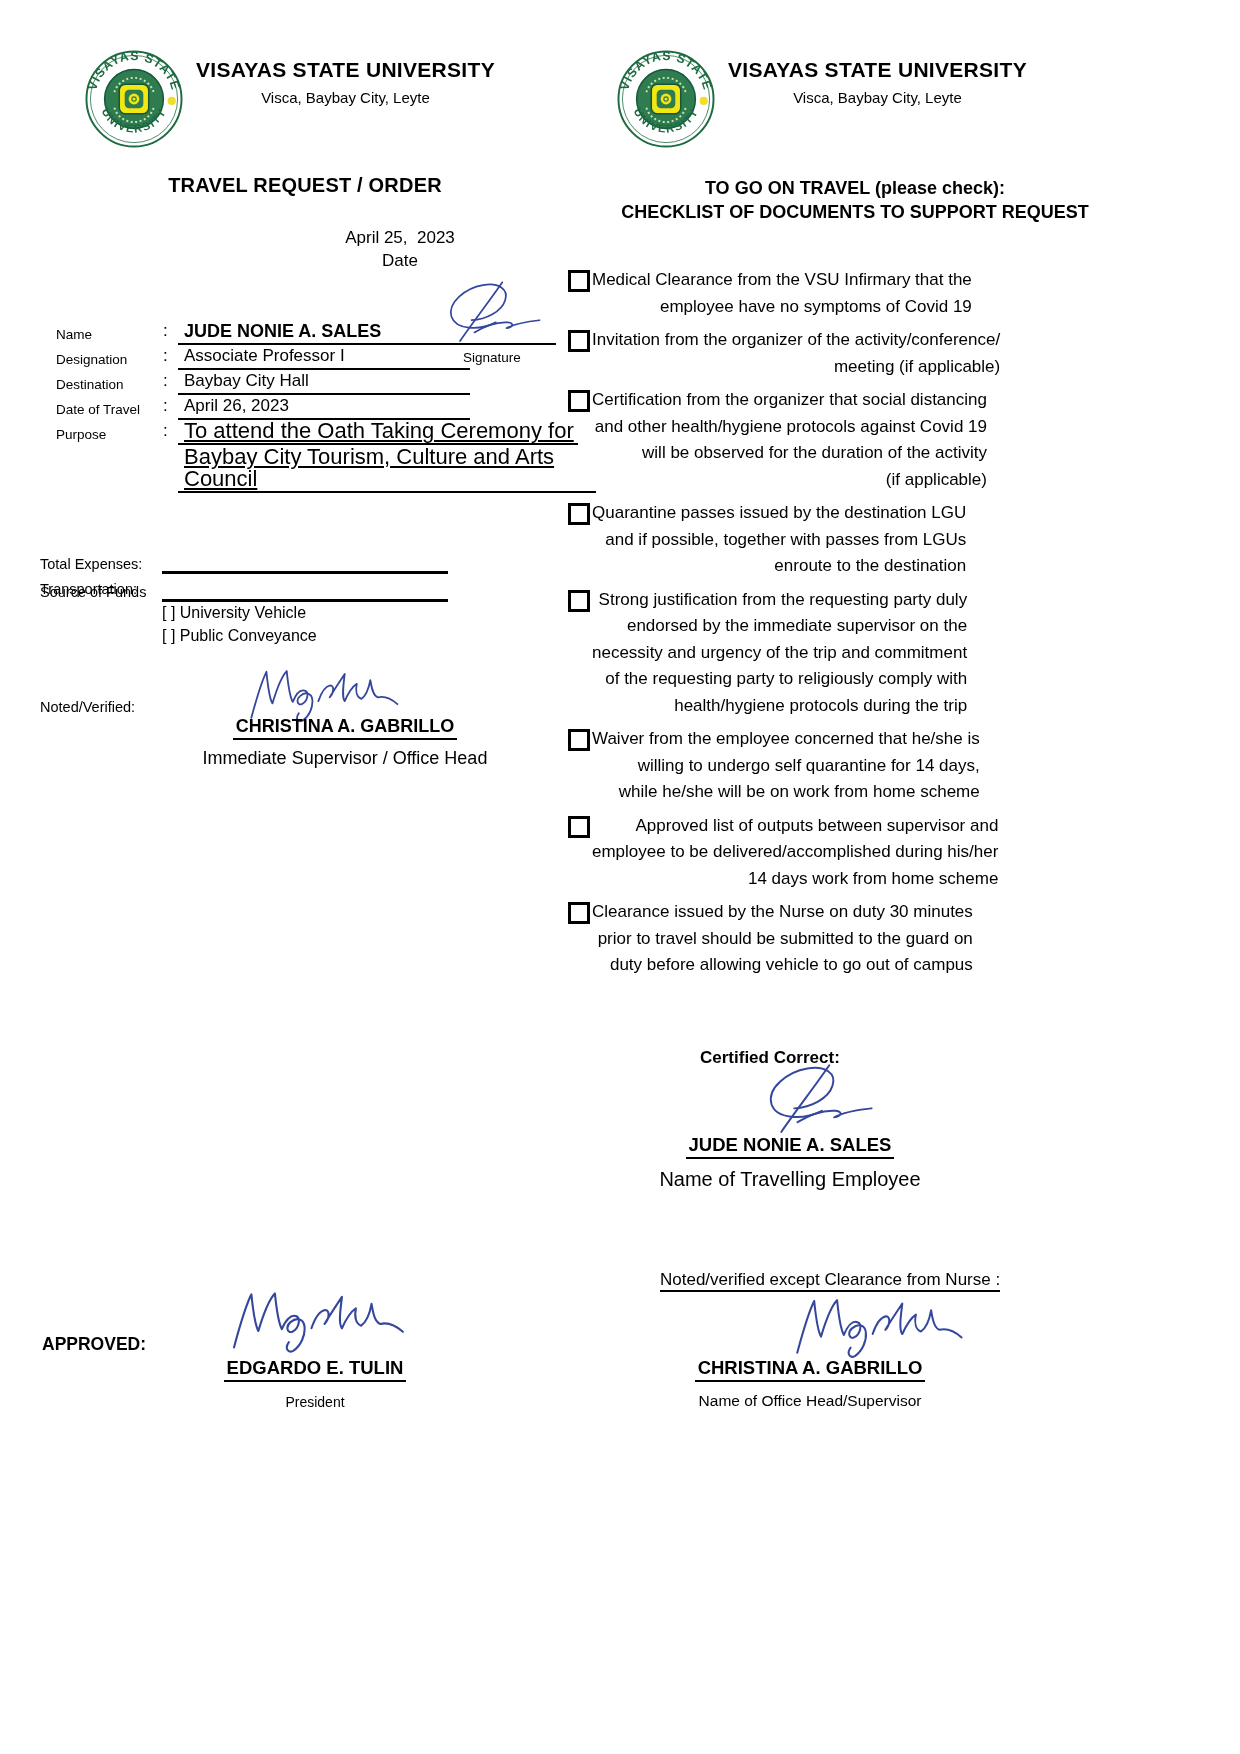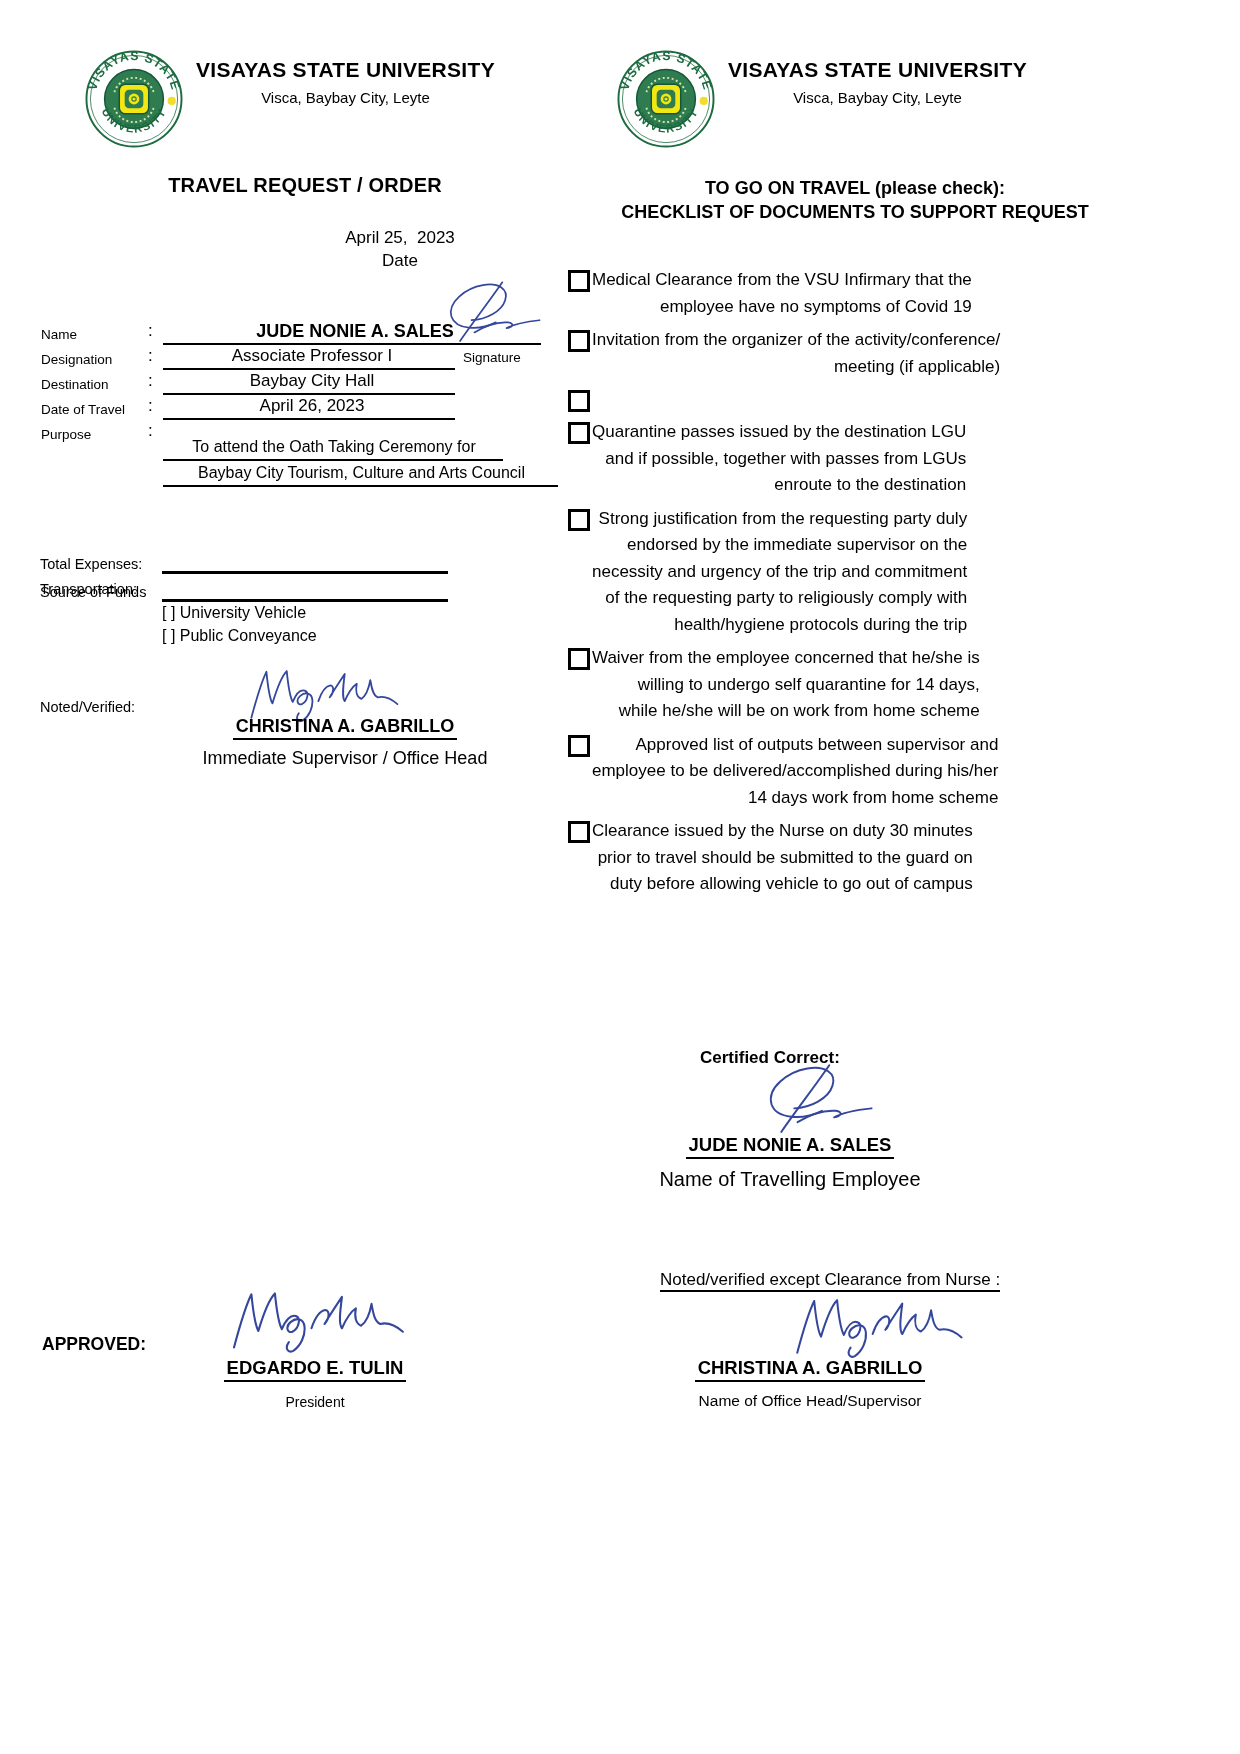--- a/index.html
+++ b/index.html
@@ -16,31 +16,31 @@
   .hdr-text { margin-left:13px; text-align:center; padding-top:8px; }
   .hdr-uni { font-size:21px; font-weight:bold; letter-spacing:.3px; white-space:nowrap; }
   .hdr-addr { font-size:15px; margin-top:7px; }
 
   
   .form-title { font-size:20px; font-weight:bold; text-align:center; letter-spacing:.2px; }
   .date-block { text-align:center; font-size:17px; }
   .date-block .d2 { margin-top:3px; }
   .pre { white-space:pre; }
 
-  .field-row { position:absolute; left:41px; width:540px; height:26px;text-align:center; }
+  .field-row { position:absolute; left:56px; width:540px; height:26px; }
   .f-label { position:absolute; left:0; top:7px; font-size:13.5px; }
   .f-colon { position:absolute; left:107px; top:1px; font-size:17px; }
   .f-value { position:absolute; left:122px; top:0; font-size:17px; line-height:22px;
              border-bottom:2.5px solid #000; padding:0 0 1px 6px; }
   .w-long  { width:378px; }
   .w-med   { width:292px; }
   .name-strong { font-weight:bold; font-size:18px; }
   .sig-caption { font-size:13.5px; }
-  .purpose-line { display:inline-block; font-size:16px; line-height:22px;
-                  border-bottom:2.5px solid #000; padding:16px 4px 1px 6px; }
+  .purpose-line { display:inline-block; font-size:22px; line-height:22px;
+                  border-bottom:2.5px solid #000; padding:0 4px 1px 6px;text-decoration:underline; }
 
   .small-label { font-size:14.5px; }
   .bline { position:absolute; height:2.5px; background:#000; }
   .opt { font-size:16px; }
 
   .sig { position:absolute; }
   .sig path { fill:none; stroke:#34479c; stroke-width:2.4; stroke-linecap:round; stroke-linejoin:round; }
 
   .sign-name { text-align:center; }
   .sign-name span { display:inline-block; font-weight:bold; font-size:18px;
@@ -198,20 +198,24 @@
       <div class="check-text">Medical Clearance from the VSU Infirmary that the
 employee have no symptoms of Covid 19</div>
     </div>
     <div class="check-item">
       <span class="cb"></span>
       <div class="check-text">Invitation from the organizer of the activity/conference/
 meeting (if applicable)</div>
     </div>
     <div class="check-item">
       <span class="cb"></span>
+      <div class="check-text">Certification from the organizer that social distancing
+and other health/hygiene protocols against Covid 19
+will be observed for the duration of the activity
+&nbsp;(if applicable)</div>
     </div>
     <div class="check-item">
       <span class="cb"></span>
       <div class="check-text">Quarantine passes issued by the destination LGU
 and if possible, together with passes from LGUs
 enroute to the destination</div>
     </div>
     <div class="check-item">
       <span class="cb"></span>
       <div class="check-text">Strong justification from the requesting party duly

